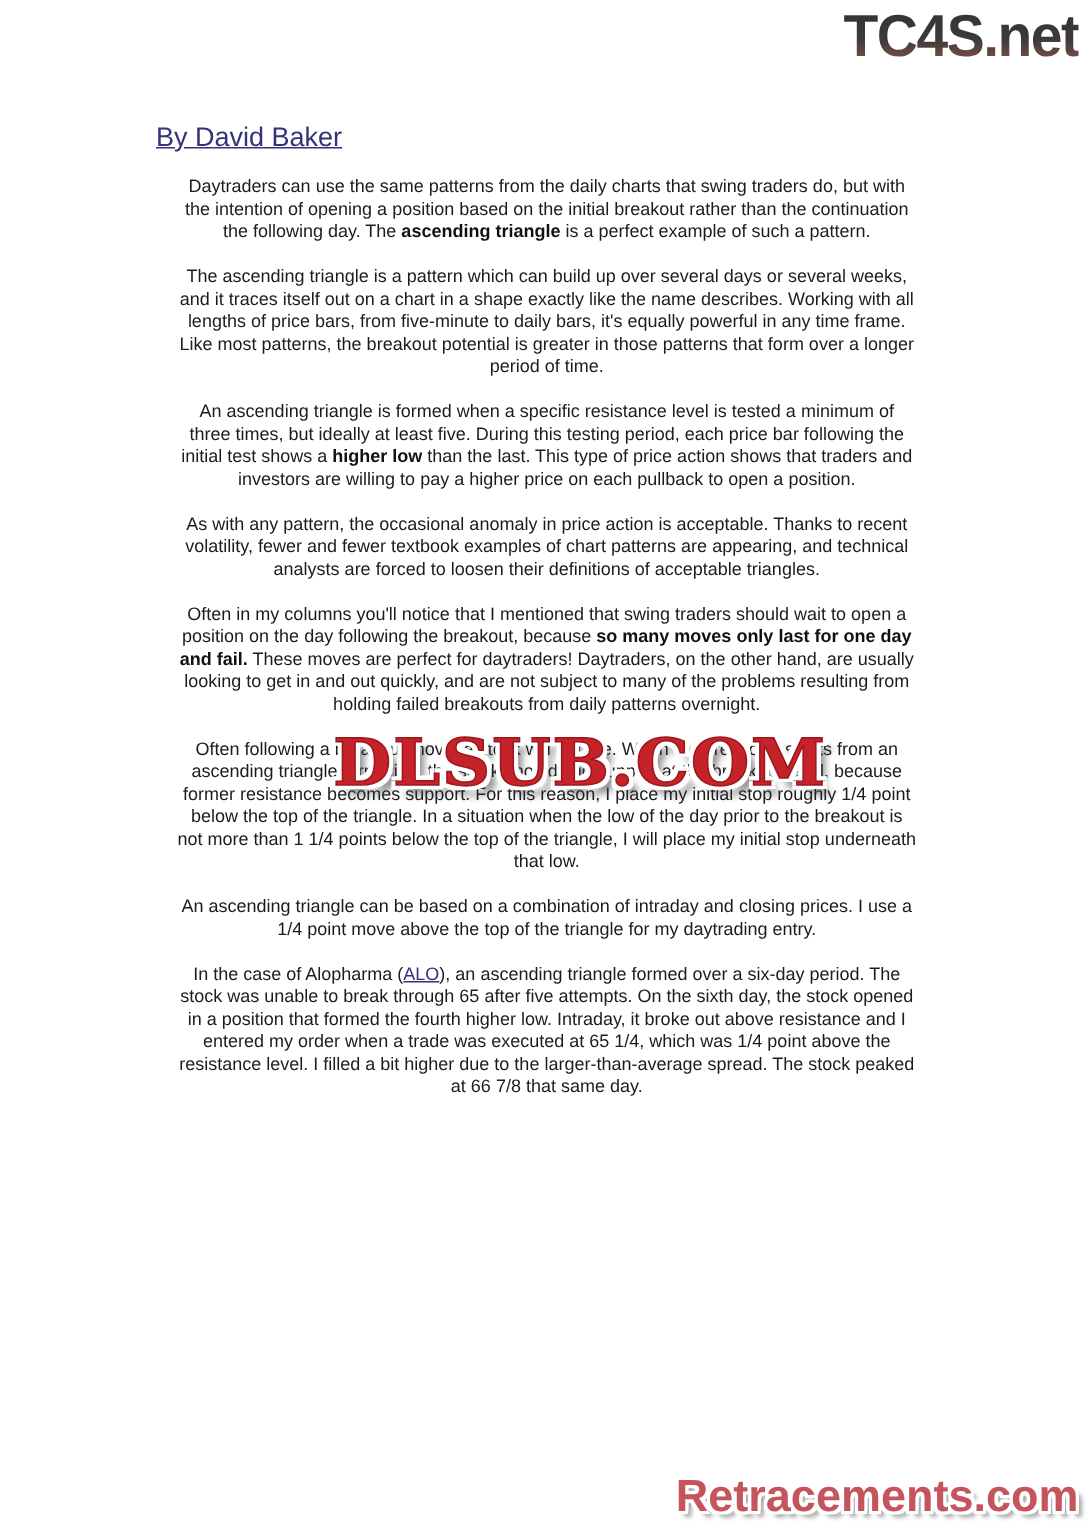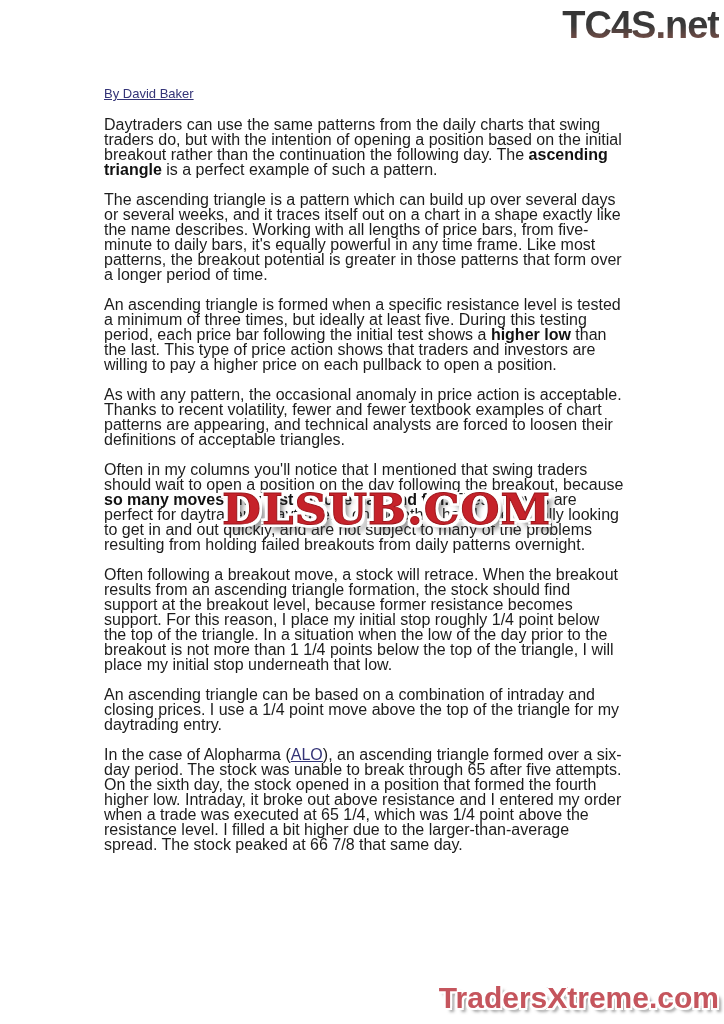--- a/index.html
+++ b/index.html
@@ -37,30 +37,31 @@
   .title {
     margin: 0;
     font-size: 15.5px;
     line-height: 18px;
     font-weight: bold;
     color: #1e1e8c;
   }
   .byline {
     display: inline-block;
     margin: 0 0 0 0;
-    font-size: 13px;
+    font-size: 18px;
     line-height: 15px;
     color: #333377;
     text-decoration: underline;
   }
   .para {
-    font-size: 16px;
+    font-size: 12px;
     line-height: 15px;
-    margin: 15px 0;
+    margin: 15px 14px;
     color: #1c1c1c;
+    text-align: center;
   }
   .para b { color: #111111; }
   .section-heading {
     font-size: 12.6px;
     line-height: 15px;
     margin: 21px 0 15px 0;
     font-weight: bold;
     color: #2222ee;
   }
   .inline-link {
@@ -125,13 +126,13 @@
       <p class="para"><span>As with any pattern, the occasional anomaly in price action is acceptable. Thanks to recent volatility, fewer and fewer textbook examples of chart patterns are appearing, and technical analysts are forced to loosen their definitions of acceptable triangles.</span></p>
       <p class="para"><span>Often in my columns you'll notice that I mentioned that swing traders should wait to open a position on the day following the breakout, because </span><b>so many moves only last for one day and fail.</b><span> These moves are perfect for daytraders! Daytraders, on the other hand, are usually looking to get in and out quickly, and are not subject to many of the problems resulting from holding failed breakouts from daily patterns overnight.</span></p>
       <p class="para"><span>Often following a breakout move, a stock will retrace. When the breakout results from an ascending triangle formation, the stock should find support at the breakout level, because former resistance becomes support. For this reason, I place my initial stop roughly 1/4 point below the top of the triangle. In a situation when the low of the day prior to the breakout is not more than 1 1/4 points below the top of the triangle, I will place my initial stop underneath that low.</span></p>
       <p class="para"><span>An ascending triangle can be based on a combination of intraday and closing prices. I use a 1/4 point move above the top of the triangle for my daytrading entry.</span></p>
       <p class="para"><span>In the case of Alopharma (</span><a href="#" class="inline-link">ALO</a><span>), an ascending triangle formed over a six-day period. The stock was unable to break through 65 after five attempts. On the sixth day, the stock opened in a position that formed the fourth higher low. Intraday, it broke out above resistance and I entered my order when a trade was executed at 65 1/4, which was 1/4 point above the resistance level. I filled a bit higher due to the larger-than-average spread. The stock peaked at 66 7/8 that same day.</span></p>
     </div>
 </div>
 
 <div class="watermark">DLSUB.COM</div>
 
-<div class="footer-logo">TradersXtreme.com</div>
+<div class="footer-logo">Retracements.com</div>
 
 </body></html>

